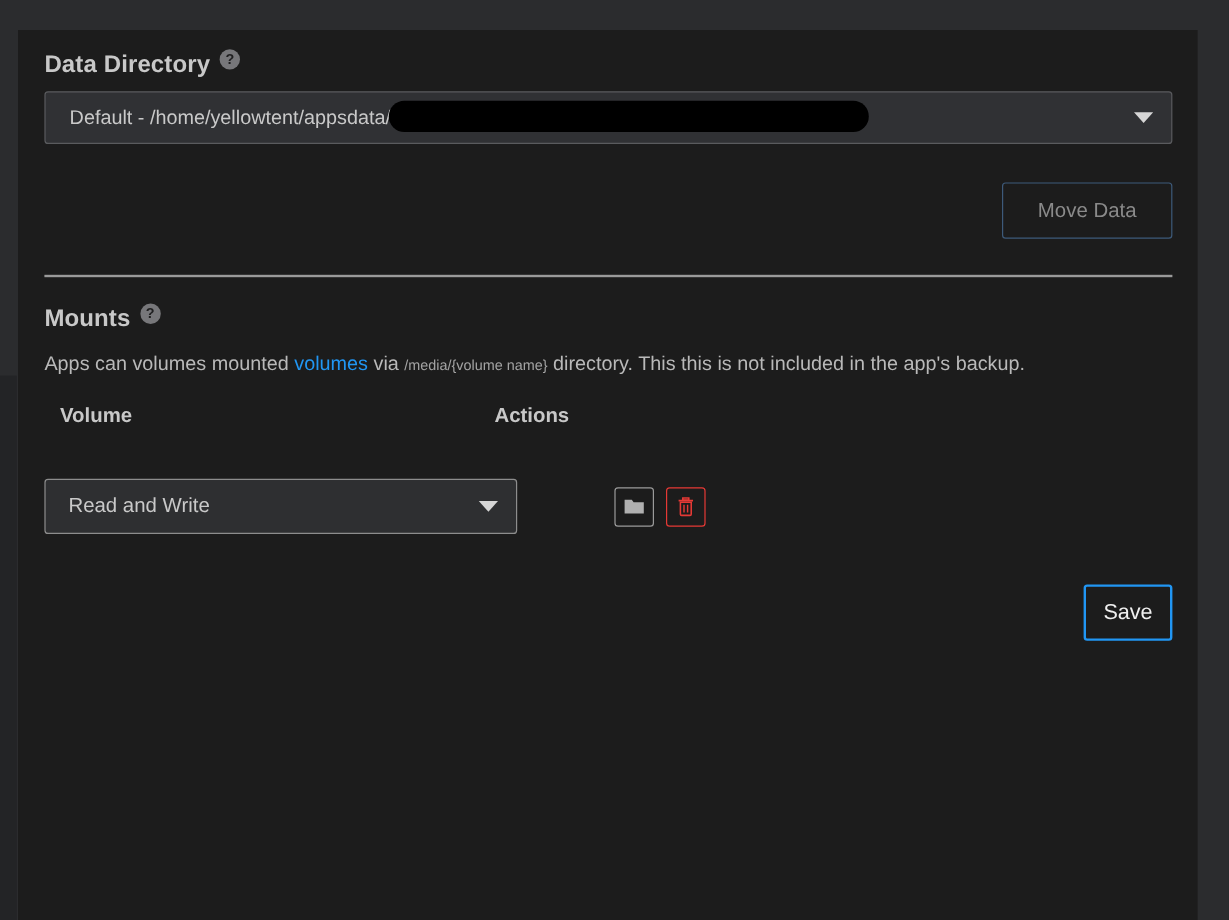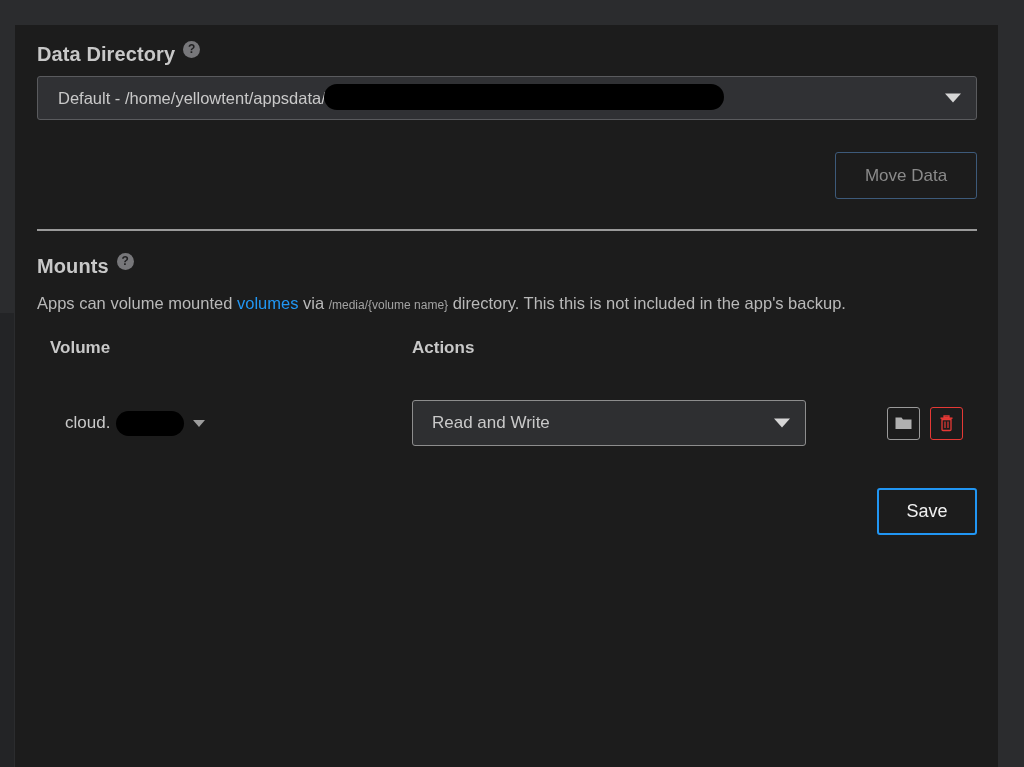--- a/index.html
+++ b/index.html
@@ -284,21 +284,21 @@
 
   
   .save-row {
     display: flex;
     justify-content: flex-end;
     width: 940px;
     margin-top: 42px;
   }
 
   .btn-save {
-    width: 100px;
+    width: 74px;
     height: 47px;
     background: transparent;
     border: 2px solid #2196f3;
     border-radius: 3px;
     color: #f0f0f0;
     font-size: 18px;
     font-family: "Liberation Sans", sans-serif;
     cursor: pointer;
   }
 </style>
@@ -336,37 +336,32 @@
       </div>
 
       <div>
 
         <h2 class="section-title">
           <span>Mounts</span>
           <span class="help-icon">?</span>
         </h2>
 
         <p class="desc">
-          <span>Apps can volume mounted </span><a class="link" href="#">volumes</a><span> via </span><code class="code">/media/{volume name}</code><span> directory. This this is not included in the app's backup.</span>
+          <span>Apps can volumes mounted </span><a class="link" href="#">volumes</a><span> via </span><code class="code">/media/{volume name}</code><span> directory. This this is not included in the app's backup.</span>
         </p>
 
         <div class="table">
 
           <div class="thead">
             <div class="col-volume">Volume</div>
             <div class="col-actions">Actions</div>
           </div>
 
           <div class="trow">
 
-            <div class="volume-cell">
-              <span>cloud.</span>
-                <span class="redact redact-vol"></span>
-              <span class="mini-caret"></span>
-            </div>
 
             <div class="perm-cell">
               <div class="perm-select-wrap">
                 <div class="perm-select">
                   <span>Read and Write</span>
                 </div>
                 <span class="caret"></span>
               </div>
             </div>
 

